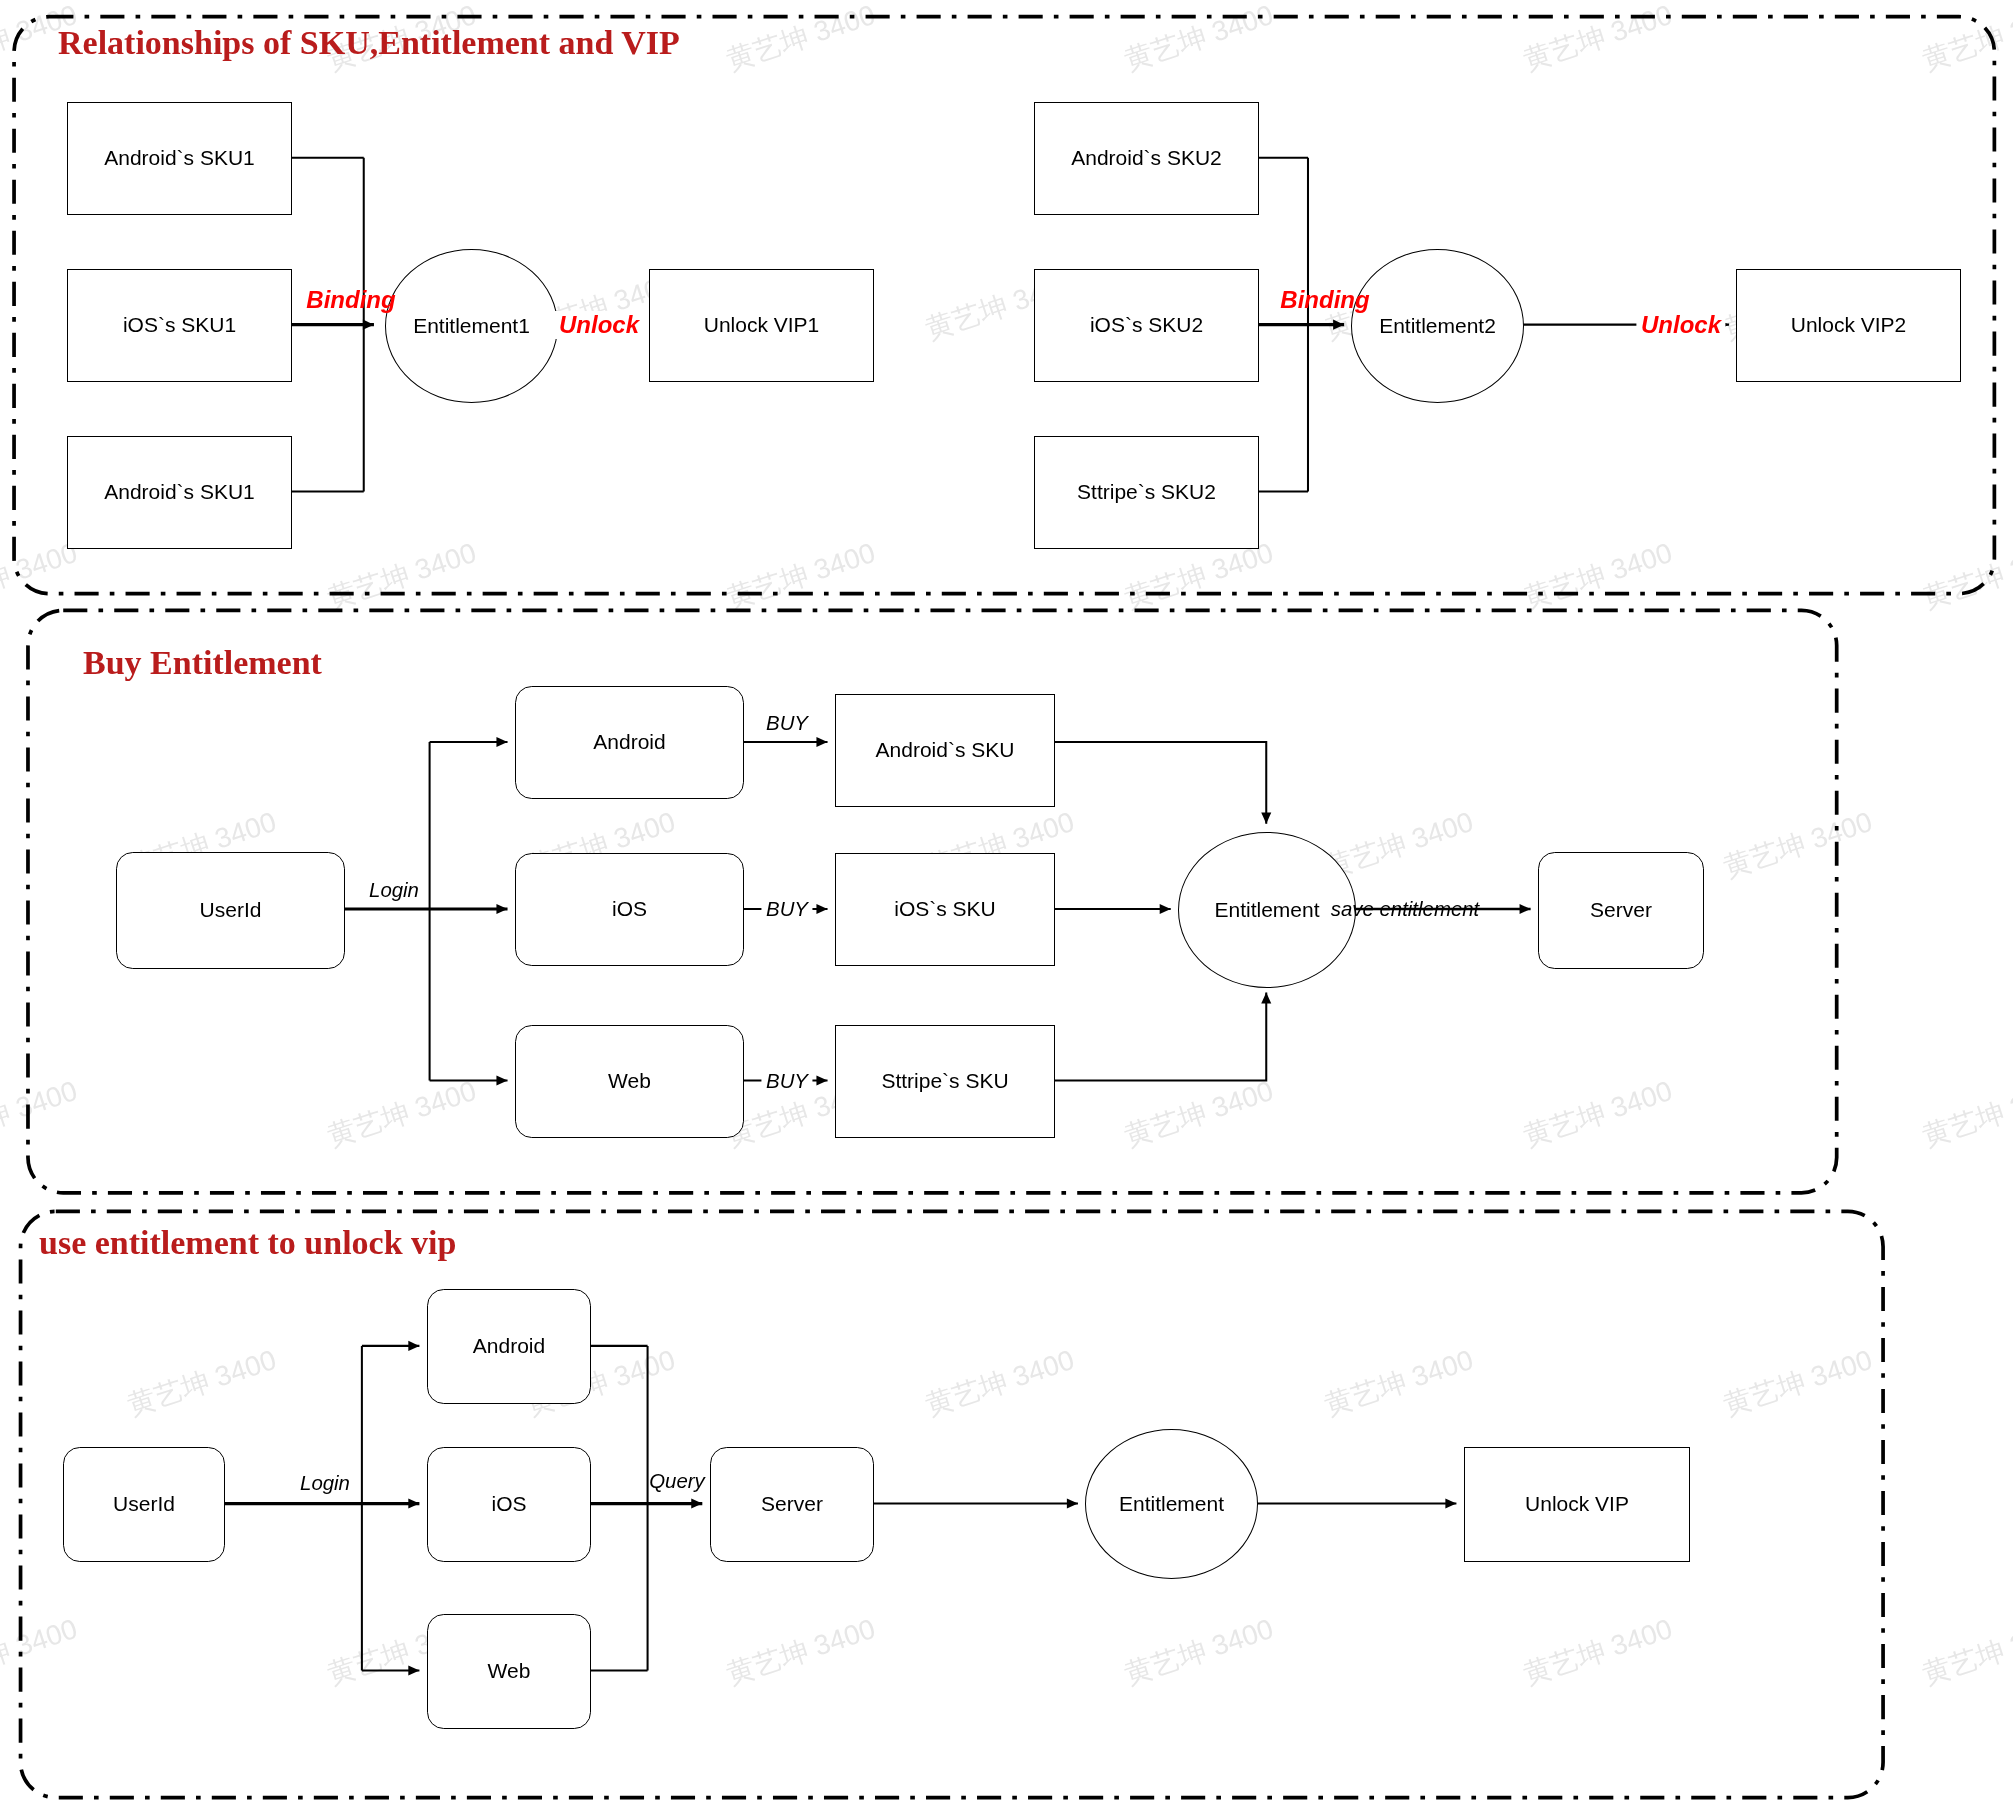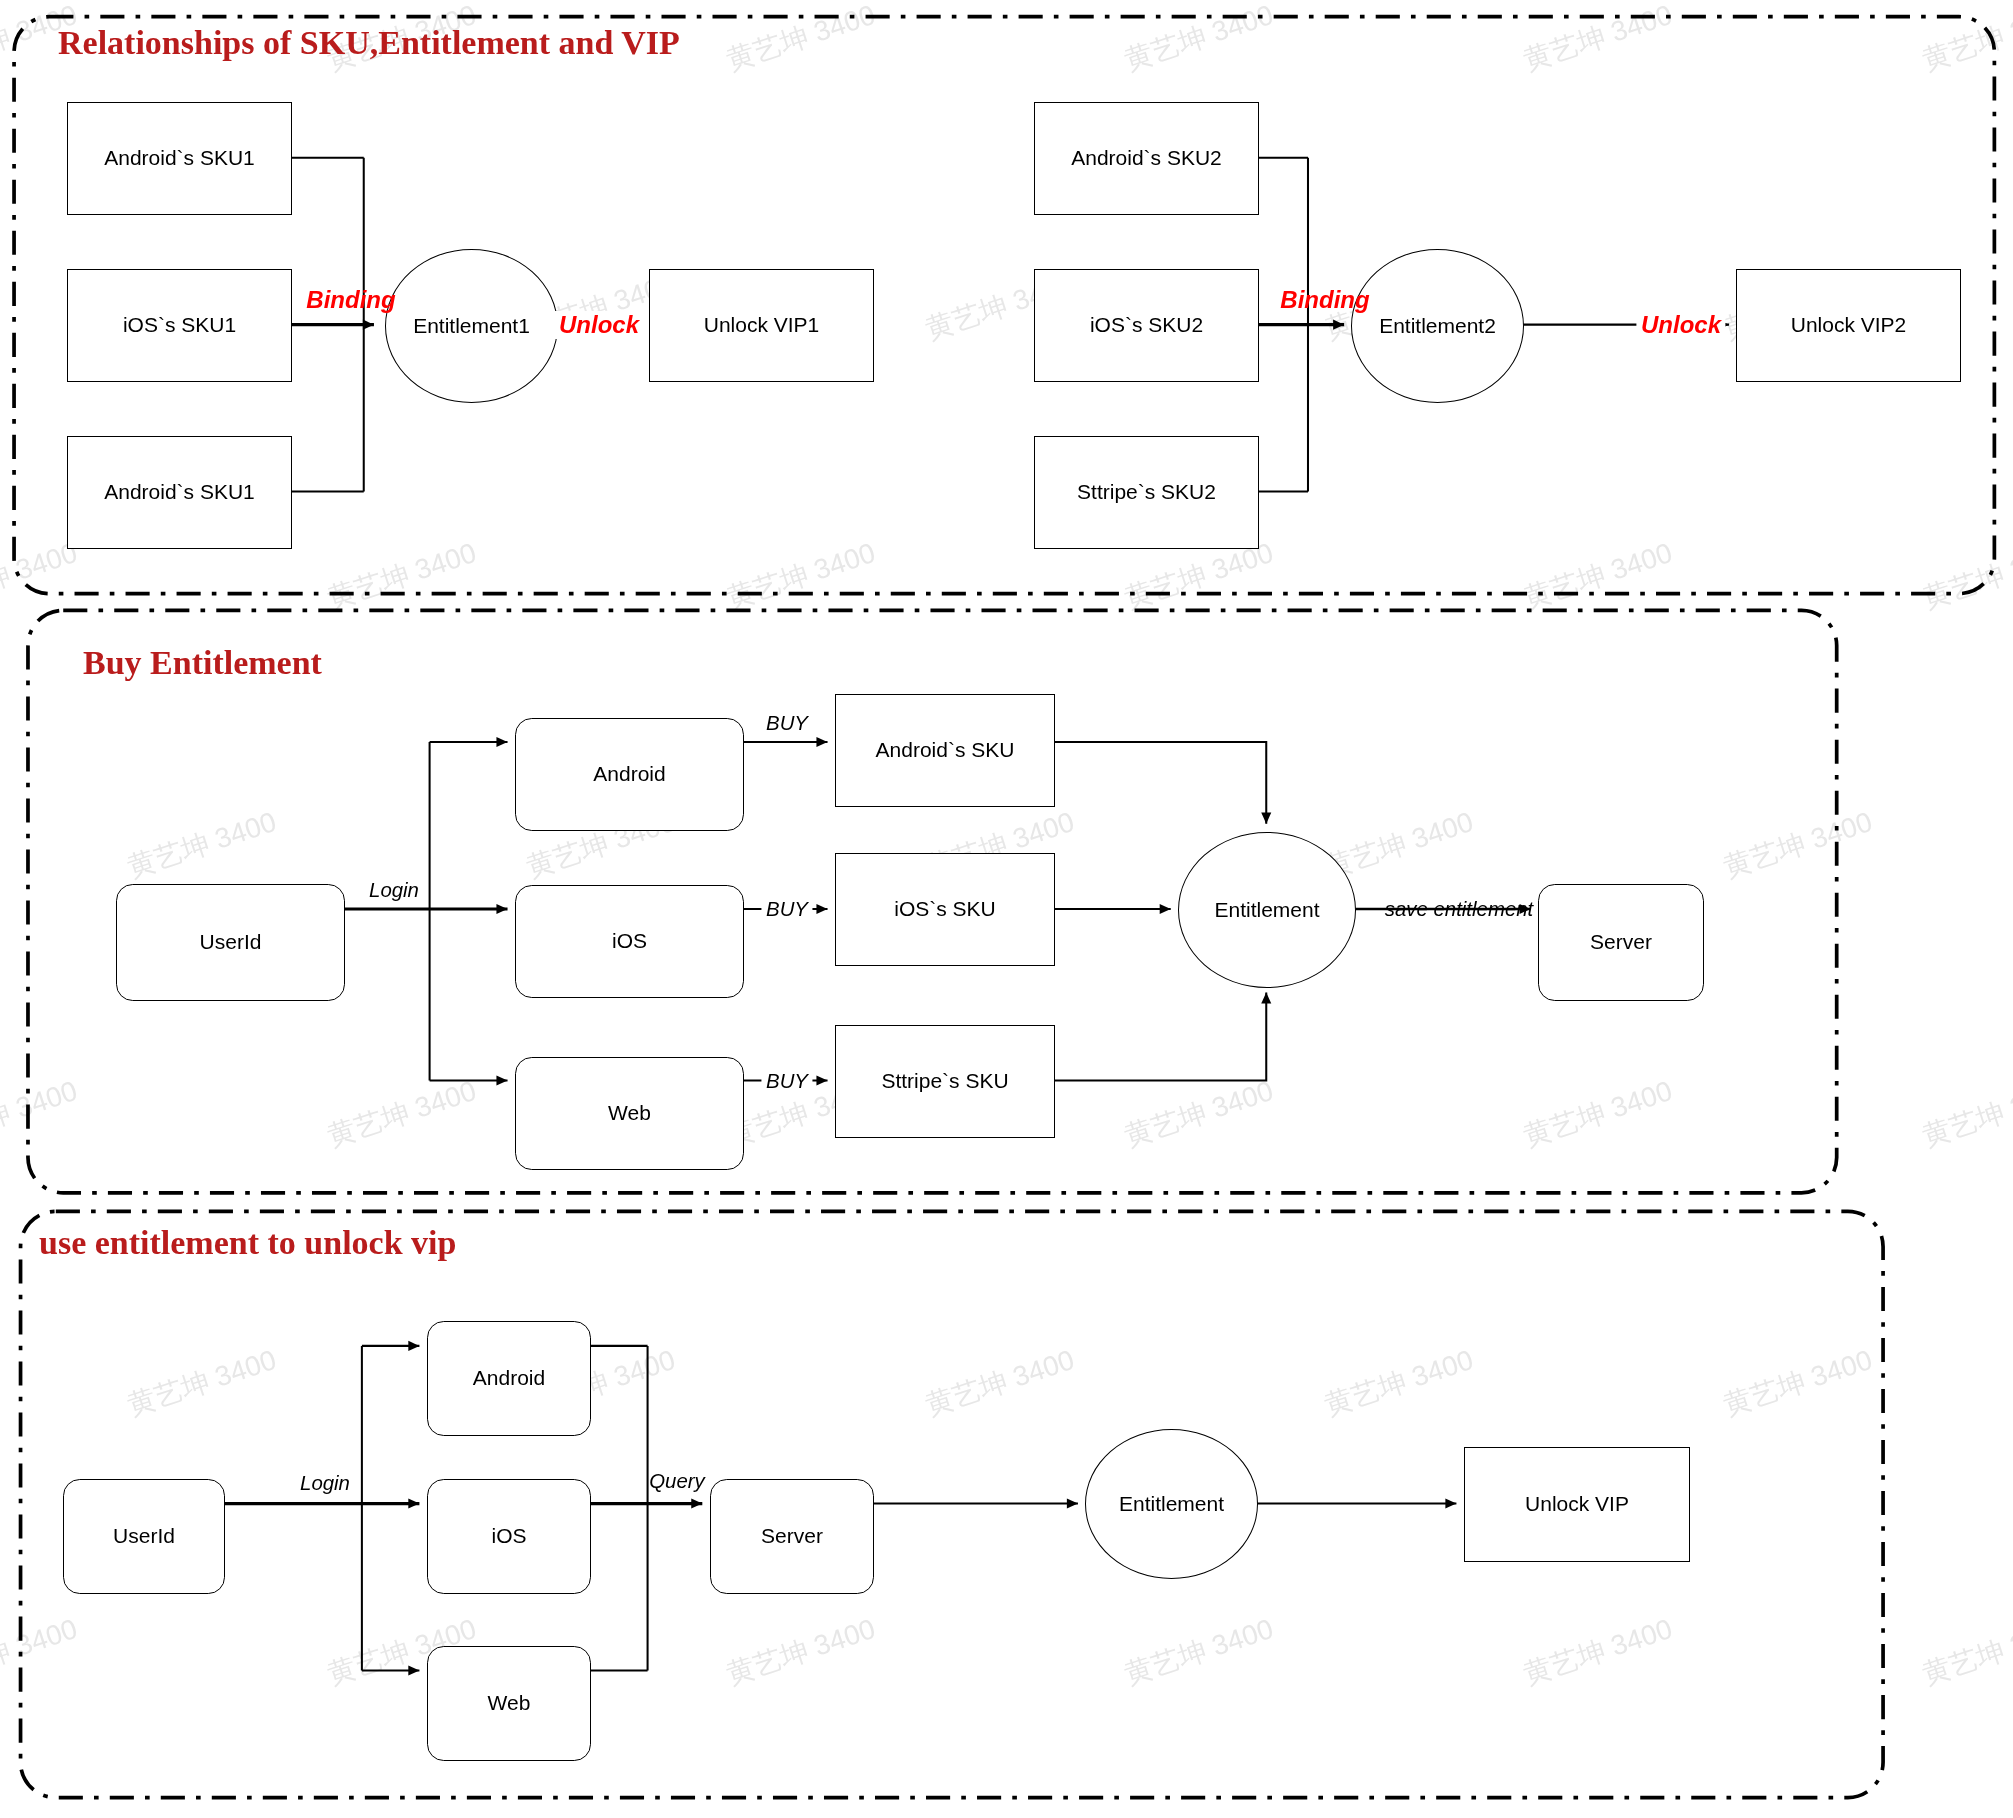--- a/index.html
+++ b/index.html
@@ -8,21 +8,21 @@
     background:#ffffff;font-family:"Liberation Sans", sans-serif;color:#000;
   }
   #watermarks{position:absolute;inset:0;z-index:0;}
   .wm{position:absolute;transform:rotate(-18deg);font-size:28px;color:#e7e7e7;
       white-space:nowrap;user-select:none;z-index:0;}
   #wires{position:absolute;left:0;top:0;z-index:1;}
   .node{position:absolute;z-index:2;background:#fff;border:1.9px solid #000;
         display:flex;align-items:center;justify-content:center;
         font-size:21px;text-align:center;line-height:1.25;}
   .sq{border-radius:0;}
-  .rb{border-radius:16.7px;margin-top:32px;}
+  .rb{border-radius:16.7px;}
   .el{border-radius:50%;text-align:center;}
   .sec-title{position:absolute;z-index:2;font-size:34px;font-weight:bold;
              color:#b91c1c;white-space:nowrap;font-family:Liberation Serif, serif;}
   .lbl{position:absolute;z-index:3;font-size:20.4px;white-space:nowrap;
        transform:translate(-50%,-100%);font-style:italic;}
   .lbl.on{transform:translate(-50%,-50%);background:#fff;padding:0 4.6px;}
   .red{color:#ff0000;font-weight:bold;font-size:24px;}
   .wrap{transform:translate(-50%,-50%);white-space:normal;width:158px;
         text-align:center;background:transparent;}
 </style>
@@ -182,21 +182,21 @@
   <div class="node sq" style="left:835px;top:853px;width:218px;height:111px">
     <span>iOS`s SKU</span>
   </div>
   <div class="node sq" style="left:835px;top:1025px;width:218px;height:111px">
     <span>Sttripe`s SKU</span>
   </div>
 
   <div class="node el" style="left:1178px;top:832px;width:176px;height:154px">
     <span>Entitlement</span>
   </div>
-  <div class="lbl wrap" style="left:1459px;top:909px">save entitlement</div>
+  <div class="lbl wrap" style="left:1405px;top:909px">save entitlement</div>
   <div class="node rb" style="left:1538px;top:852px;width:164px;height:115px">
     <span>Server</span>
   </div>
 
   <div class="sec-title" style="left:39px;top:1224px">use entitlement to unlock vip</div>
 
   <div class="node rb" style="left:63px;top:1447px;width:160px;height:113px">
     <span>UserId</span>
   </div>
   <div class="lbl" style="left:325px;top:1495px">Login</div>

